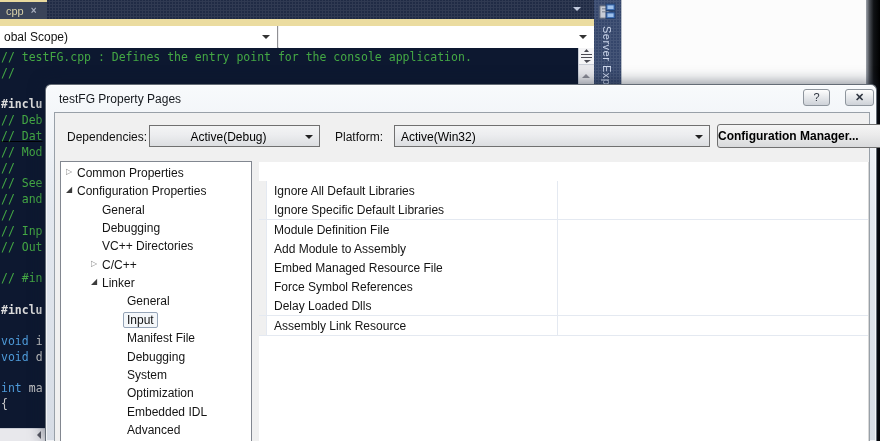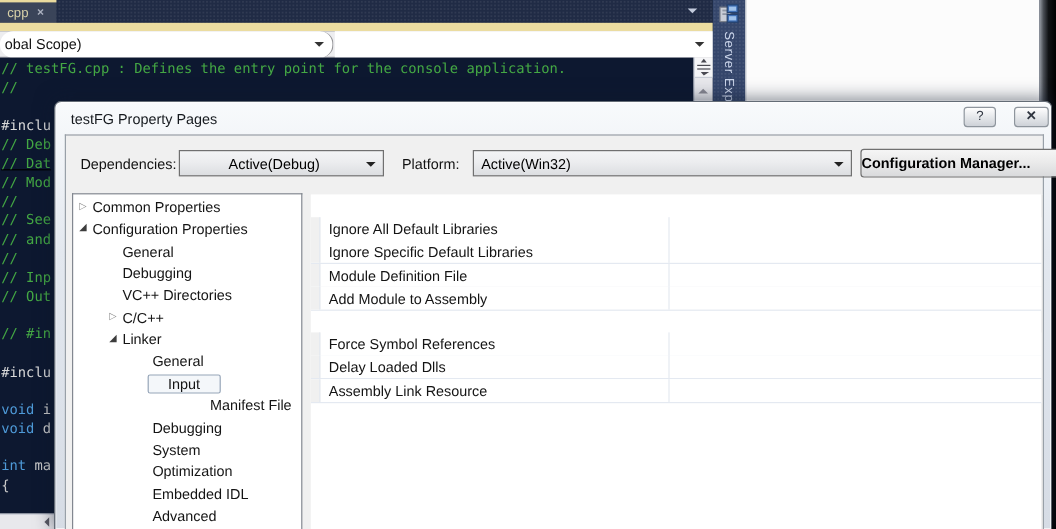--- a/index.html
+++ b/index.html
@@ -19,30 +19,30 @@
   .doc-arrow { position:absolute; left:573px; top:7px; width:0; height:0;
     border:4px solid transparent; border-top-color:#C3CBDD; }
   .tab-underline { position:absolute; left:0; top:19px; width:594px; height:7px; background:#EBDCA0; }
 
   .navbar { position:absolute; left:0; top:26px; width:594px; height:22px;
     background:#EDEDEF; border-bottom:1px solid #C9C9CC; }
   .nav-combo { position:absolute; top:0; height:22px; background:#FFFFFF; font-size:12px;
     color:#111; padding:4px 20px 0 4px; white-space:nowrap; overflow:hidden; }
   .nav-combo .arr { position:absolute; right:7px; top:9px; width:0; height:0;
     border:4px solid transparent; border-top-color:#333; }
-  .nav-combo.scope { left:0; width:278px; border-right:1px solid #8F8F93;border-radius:11px; }
+  .nav-combo.scope { left:0; width:278px; border-right:1px solid #8F8F93; }
   .nav-combo.member { left:279px; width:315px; }
 
   .editor { position:absolute; left:0; top:48px; width:578px; height:380px; background:#0D1830;
     font-family:"DejaVu Sans Mono",monospace; font-size:11.5px; overflow:hidden; }
   .code-line { position:absolute; left:1px; white-space:pre; line-height:14px; }
   .tok-comment { color:#44A844; }
   .tok-keyword { color:#4E9AD8; }
   .tok-plain   { color:#C9C9C9; }
-  .tok-pre     { color:#DADADA; }
+  .tok-pre     { color:#DADADA;font-weight:bold; }
 
   .vscroll { position:absolute; left:578px; top:48px; width:16px; height:380px;
     background:#E8E8EC; border-left:1px solid #C9CDD6; }
   .split-btn { position:absolute; left:0; top:0; width:15px; height:17px; background:#F5F5F7;
     border-bottom:1px solid #C9CDD6; }
   .up-btn { position:absolute; left:3px; top:22px; width:0; height:0;
     border:4px solid transparent; border-bottom-color:#8A8A94; }
   .hscroll { position:absolute; left:0; top:428px; width:45px; height:13px;
     background:#E8E8EC; border-top:1px solid #C9CDD6; }
   .hscroll .left-arrow { position:absolute; right:4px; top:2px; width:0; height:0;
@@ -90,21 +90,21 @@
     border:1px solid #707070; border-radius:3px; font-size:12px; color:#000;
     background:linear-gradient(#F5F5F5,#EBEBEB 45%,#D9DADC); text-align:left; line-height:22px;font-weight:bold; }
 
   .tree-box { position:absolute; left:5px; top:48px; width:192px; height:282px;
     background:#FFF; border:1px solid #828790; border-bottom:none; overflow:hidden; }
   .tree-item { position:absolute; left:0; width:100%; height:18px; font-size:12px; color:#141414; }
   .expander { position:absolute; top:4px; font-size:8px; line-height:1; color:#8B8B8B; }
   .expander.expanded { color:#3C3C3C; }
   .tree-label { position:absolute; top:2px; white-space:nowrap; }
   .tree-item.selected .tree-label { background:#F4F7FA; border:1px solid #96A5B8;
-    border-radius:2px; padding:0 16px; margin-left:-4px; top:1px; }
+    border-radius:2px; padding:0 3px; margin-left:-4px; top:1px; }
 
   .grid { position:absolute; left:204px; top:49px; width:610px; height:281px;
     background:#FFF; border-right:1px solid #D8D8D8; overflow:hidden; }
   .grid-row { position:absolute; left:0; width:100%; height:20px;
     border-bottom:1px solid #E4E9F1; font-size:12px; background:#FFF; }
   .grid-row::after { content:""; position:absolute; left:298px; top:0; height:100%;
     width:1px; background:#E4E9F1; }
   .rowstrip { position:absolute; left:0; top:0; width:8px; height:100%;
     background:#F0F0F0; border-right:1px solid #E4E9F1; }
   .grid-label { position:absolute; left:15px; top:3px; color:#141414; white-space:nowrap; }
@@ -236,21 +236,21 @@
           <div class="tree-item" style="top: 112.1px;">
             <span class="expander expanded" style="left: 30px;">◢</span>
             <span class="tree-label" style="left: 41px;">Linker</span>
           </div>
           <div class="tree-item" style="top: 130.45px;">
             <span class="tree-label" style="left: 66px;">General</span>
           </div>
           <div class="tree-item selected" style="top: 148.8px;">
             <span class="tree-label" style="left: 66px;">Input</span>
           </div>
-          <div class="tree-item" style="top: 167.15px; margin-left: 48px;">
+          <div class="tree-item" style="top: 167.15px;">
             <span class="tree-label" style="left: 66px;">Manifest File</span>
           </div>
           <div class="tree-item" style="top: 185.5px;">
             <span class="tree-label" style="left: 66px;">Debugging</span>
           </div>
           <div class="tree-item" style="top: 203.85px;">
             <span class="tree-label" style="left: 66px;">System</span>
           </div>
           <div class="tree-item" style="top: 222.2px;">
             <span class="tree-label" style="left: 66px;">Optimization</span>
@@ -277,20 +277,25 @@
           <div class="grid-row" style="top: 57.6px;">
             <span class="rowstrip"></span>
             <span class="grid-label">Module Definition File</span>
             <span class="grid-value"></span>
           </div>
           <div class="grid-row" style="top: 76.8px;">
             <span class="rowstrip"></span>
             <span class="grid-label">Add Module to Assembly</span>
             <span class="grid-value"></span>
           </div>
+          <div class="grid-row" style="top: 96px;">
+            <span class="rowstrip"></span>
+            <span class="grid-label">Embed Managed Resource File</span>
+            <span class="grid-value"></span>
+          </div>
           <div class="grid-row" style="top: 115.2px;">
             <span class="rowstrip"></span>
             <span class="grid-label">Force Symbol References</span>
             <span class="grid-value"></span>
           </div>
           <div class="grid-row" style="top: 134.4px;">
             <span class="rowstrip"></span>
             <span class="grid-label">Delay Loaded Dlls</span>
             <span class="grid-value"></span>
           </div>

